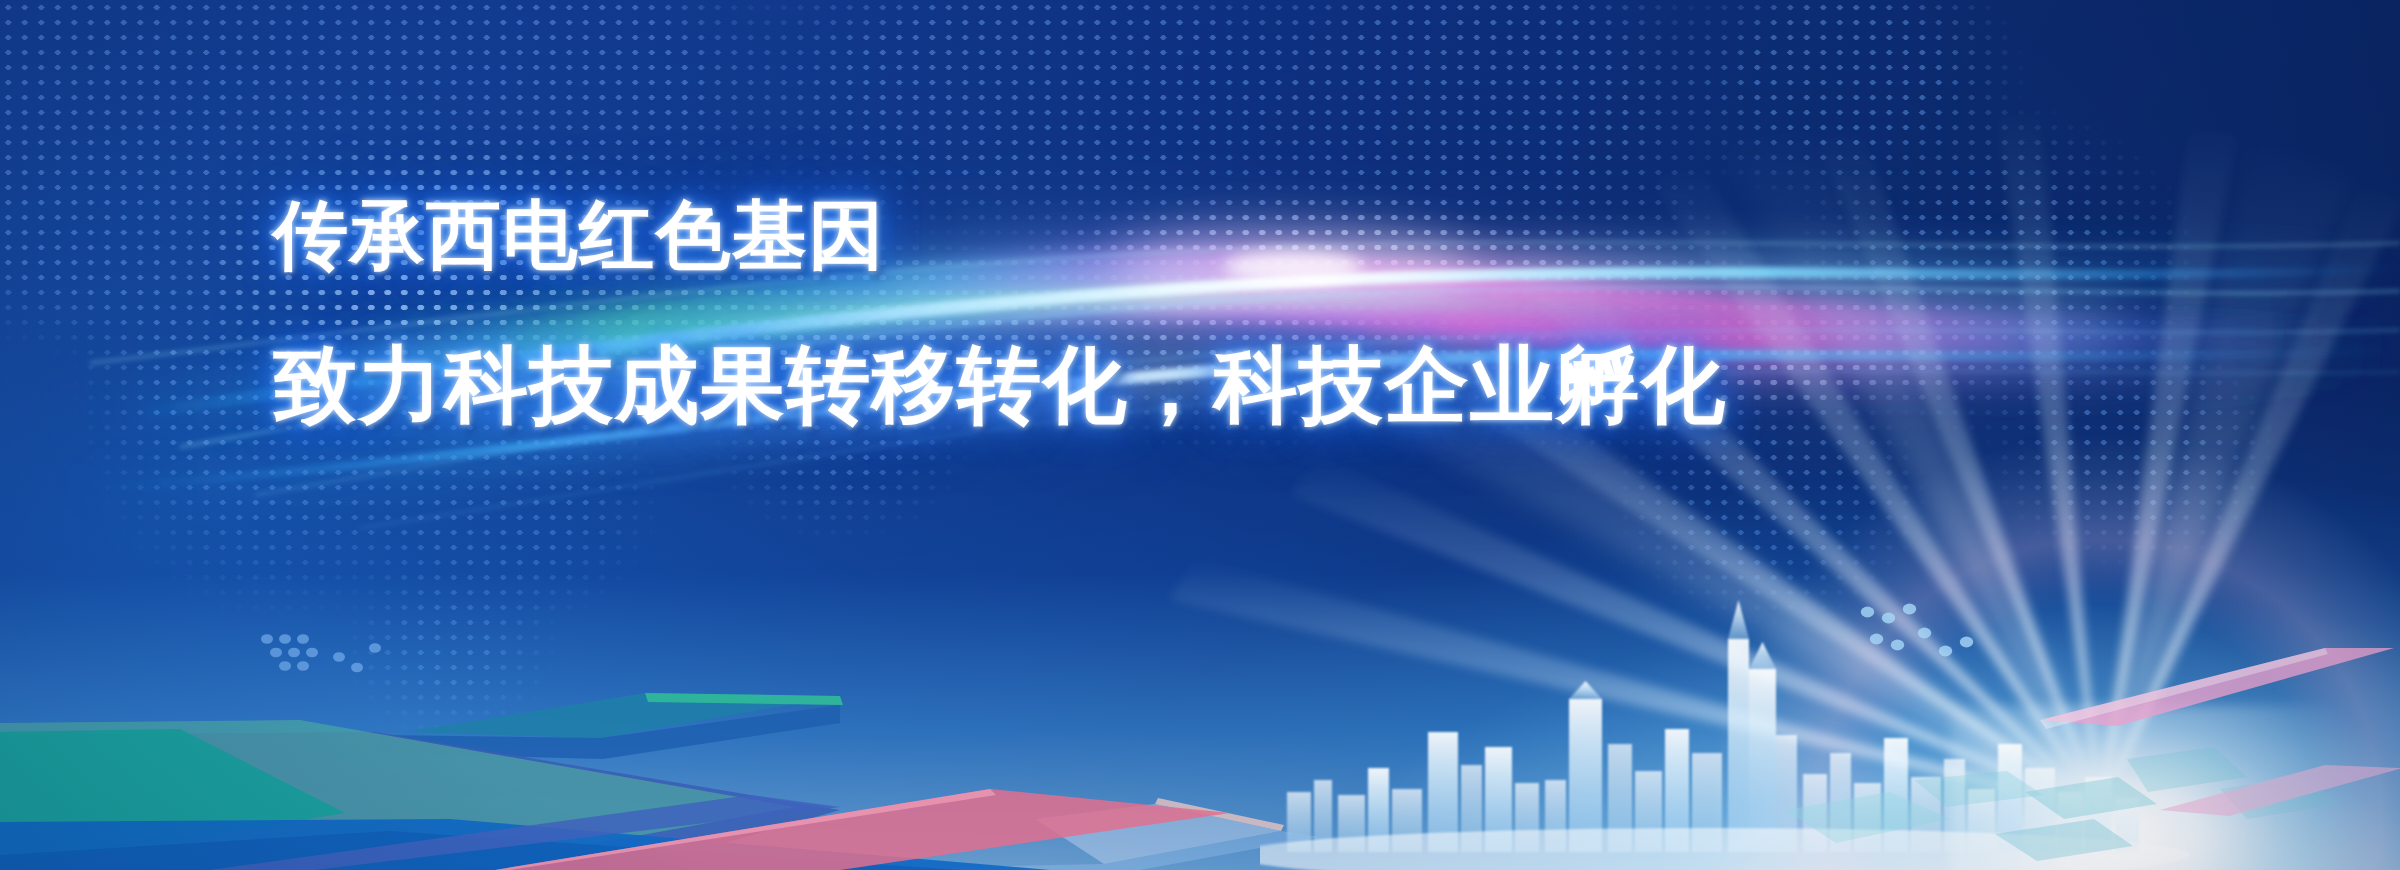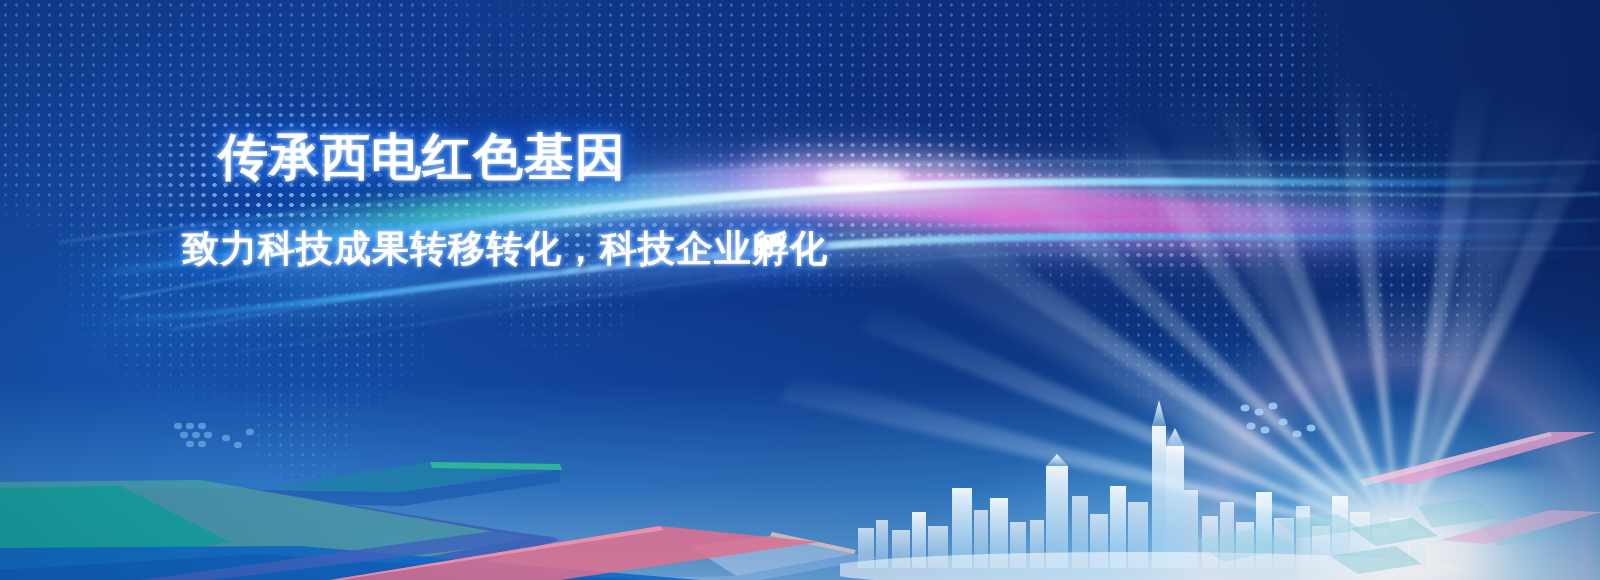--- a/index.html
+++ b/index.html
@@ -120,22 +120,22 @@
     white-space: nowrap;
     line-height: 1;
     font-family: "DejaVu Sans", "Liberation Sans", sans-serif;
     text-shadow:
       0 0 4px rgba(255,255,255,0.85),
       0 0 12px rgba(60,150,255,0.95),
       0 0 26px rgba(30,110,255,0.9),
       0 0 44px rgba(20,90,230,0.75),
       3px 4px 6px rgba(2,18,60,0.55);
   }
-  .line-1 { font-size: 50px; margin-left: 36px; }
-  .line-2 { font-size: 37px; margin-top: 48px; text-align: right; }
+  .line-1 { font-size: 50px; }
+  .line-2 { font-size: 56px; margin-top: 48px; text-align: right; }
 
   
   .vignette {
     position: absolute; inset: 0;
     pointer-events: none;
     background: radial-gradient(ellipse 1200px 650px at 50% 45%, rgba(0,0,0,0) 55%, rgba(0,10,45,0.22) 100%);
   }
 </style>
 </head>
 <body>

